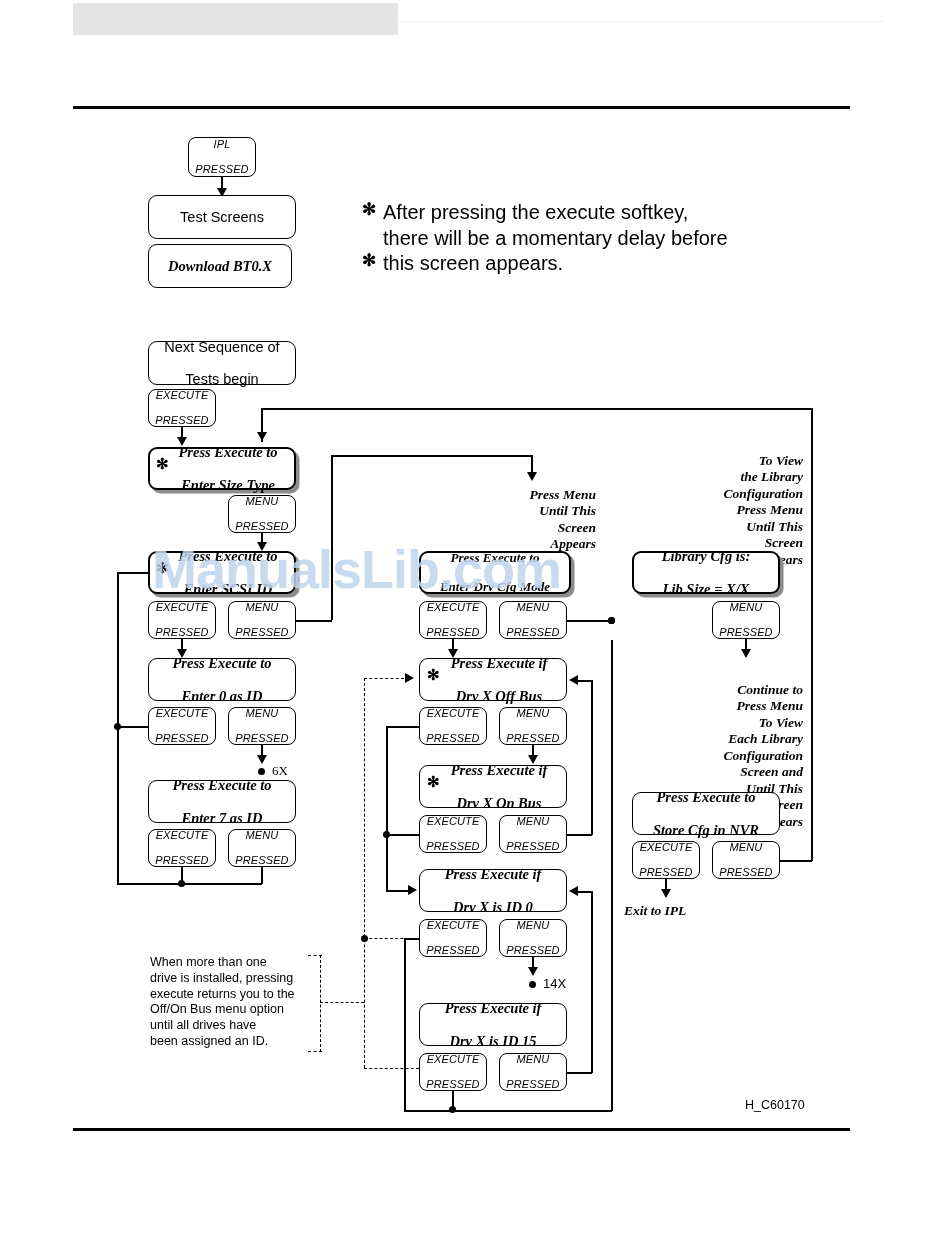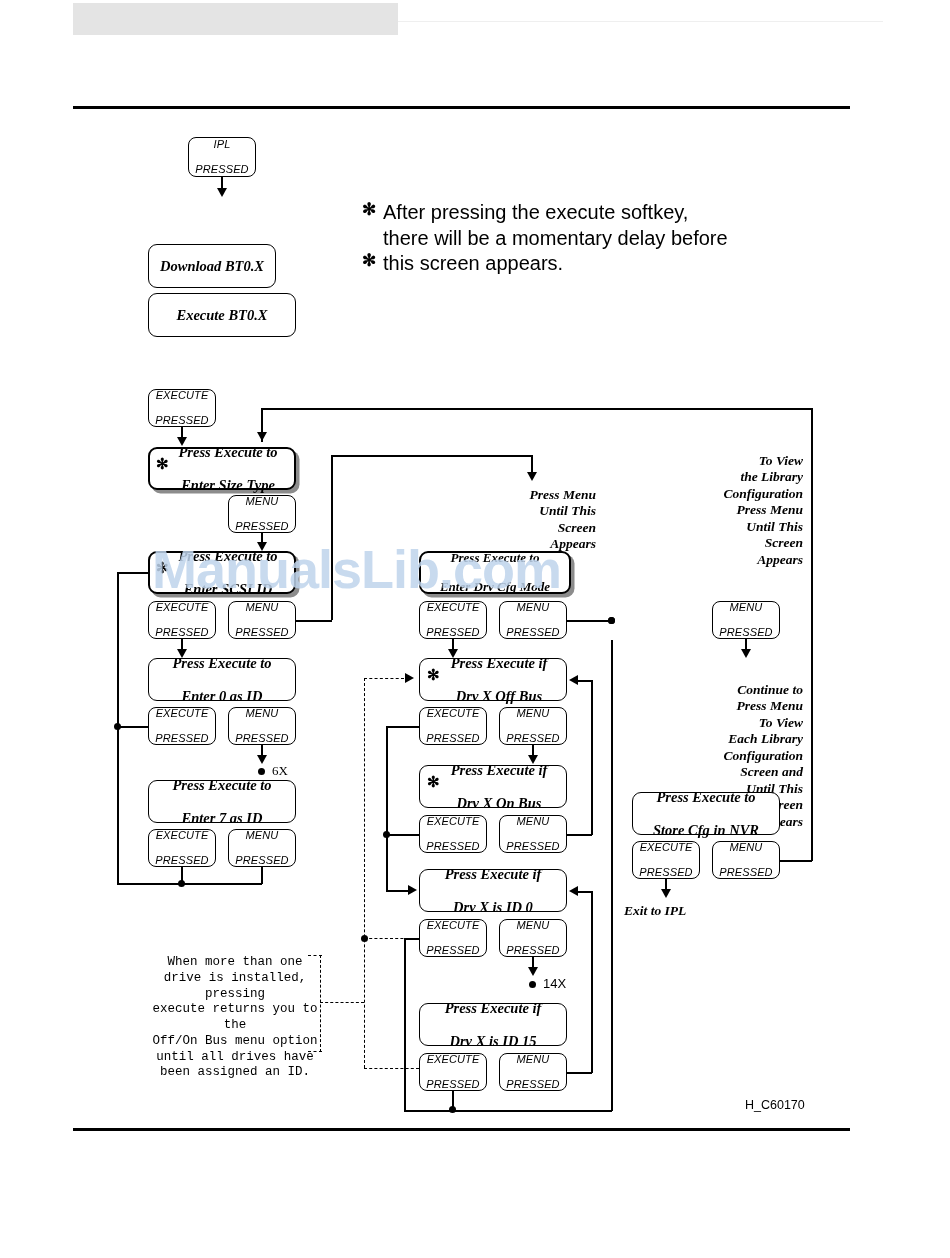--- a/index.html
+++ b/index.html
@@ -60,22 +60,22 @@
     font-weight:bold;font-style:italic;font-size:13.5px;
     text-align:right;line-height:1.22;z-index:5;
   }
   .note{
     position:absolute;
     font-family:"Liberation Sans", sans-serif;
     font-size:20px;line-height:1.28;z-index:5;
   }
   .note-sm{
     position:absolute;
-    font-family:Liberation Mono, monospace;
-    font-size:12.5px;line-height:1.26;text-align:center;z-index:5;
+    font-family:Liberation Sans, sans-serif;
+    font-size:12.5px;line-height:1.26;text-align:left;z-index:5;
   }
   .note-ast{
     position:absolute;
     font-family:"Liberation Serif", serif;
     font-weight:bold;font-size:17px;z-index:5;line-height:1;
   }
   .figid{
     position:absolute;
     font-family:"Liberation Sans", sans-serif;
     font-size:12.5px;z-index:5;
@@ -116,29 +116,35 @@
 
   <div class="box key" style="left:188px;top:137px;width:68px;height:40px;">
     <span>
       <span>IPL</span><br>
       <span>PRESSED</span>
     </span>
   </div>
   <div class="v" style="left:221px;top:177px;height:16px;"></div>
   <div class="ar-d" style="left:216.5px;top:188px;"></div>
 
-
-  <div class="box scr" style="left:148px;top:244px;width:128px;height:44px;">
+  <div class="box plain" style="left:148px;top:195px;width:148px;height:44px;">
+    <span>Test Screens</span>
+  </div>
+
+  <div class="box scr" style="left:148px;top:244px;width:144px;height:44px;">
     <span>Download BT0.X</span>
   </div>
 
-  <div class="box scr" style="left:148px;top:293px;width:148px;height:44px;">
-    <span>Execute BT0.X</span>
-  </div>
-
+
+  <div class="box plain" style="left:148px;top:341px;width:148px;height:44px;">
+    <span>
+      <span>Next Sequence of</span><br>
+      <span>Tests begin</span>
+    </span>
+  </div>
 
   <div class="box key" style="left:148px;top:389px;width:68px;height:38px;">
     <span>
       <span>EXECUTE</span><br>
       <span>PRESSED</span>
     </span>
   </div>
   <div class="v" style="left:181px;top:427px;height:15px;"></div>
   <div class="ar-d" style="left:176.5px;top:437px;"></div>
 
@@ -395,20 +401,26 @@
   <div class="cap" style="left:693px;top:453px;width:110px;">
     <span>To View</span><br>
     <span>the Library</span><br>
     <span>Configuration</span><br>
     <span>Press Menu</span><br>
     <span>Until This</span><br>
     <span>Screen</span><br>
     <span>Appears</span>
   </div>
 
+  <div class="box scr shadow" style="left:632px;top:551px;width:148px;height:43px;">
+    <span>
+      <span>Library Cfg is:</span><br>
+      <span>Lib Size = X/X</span>
+    </span>
+  </div>
 
   <div class="box key" style="left:712px;top:601px;width:68px;height:38px;">
     <span>
       <span>MENU</span><br>
       <span>PRESSED</span>
     </span>
   </div>
   <div class="v" style="left:745px;top:639px;height:16px;"></div>
   <div class="ar-d" style="left:740.5px;top:649px;"></div>
 

